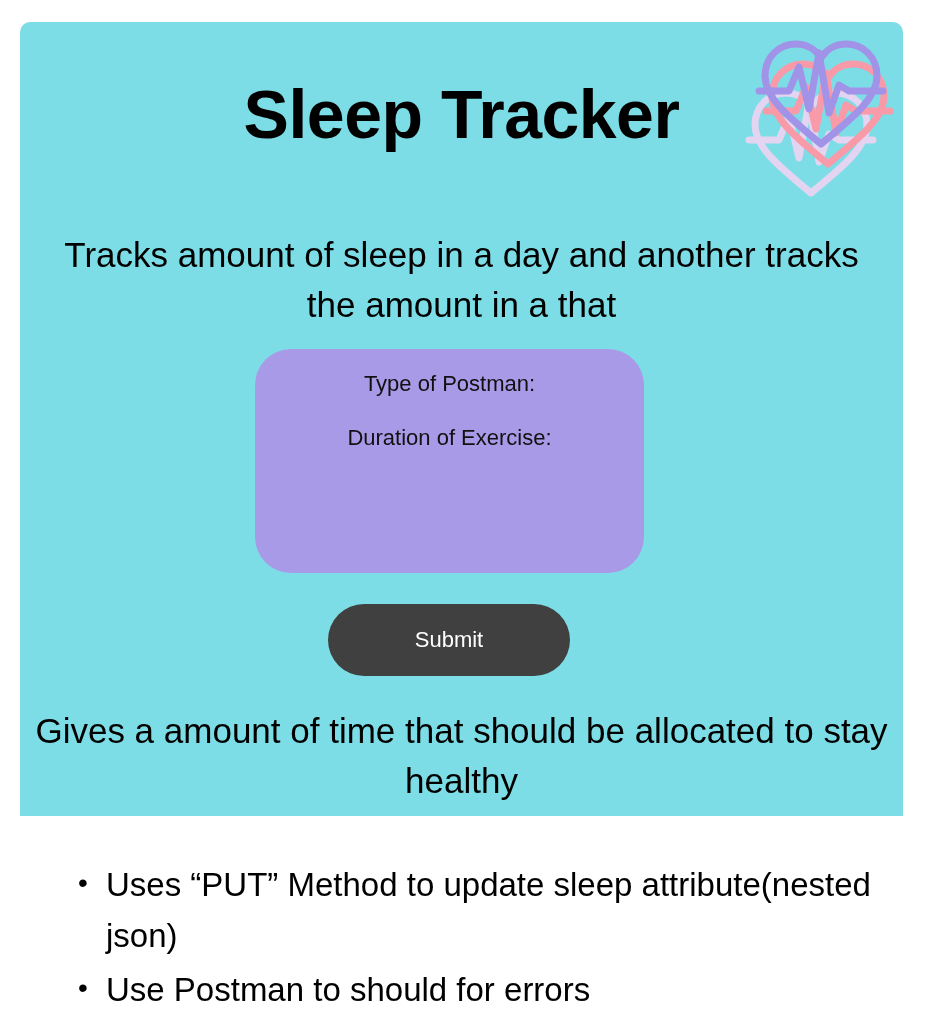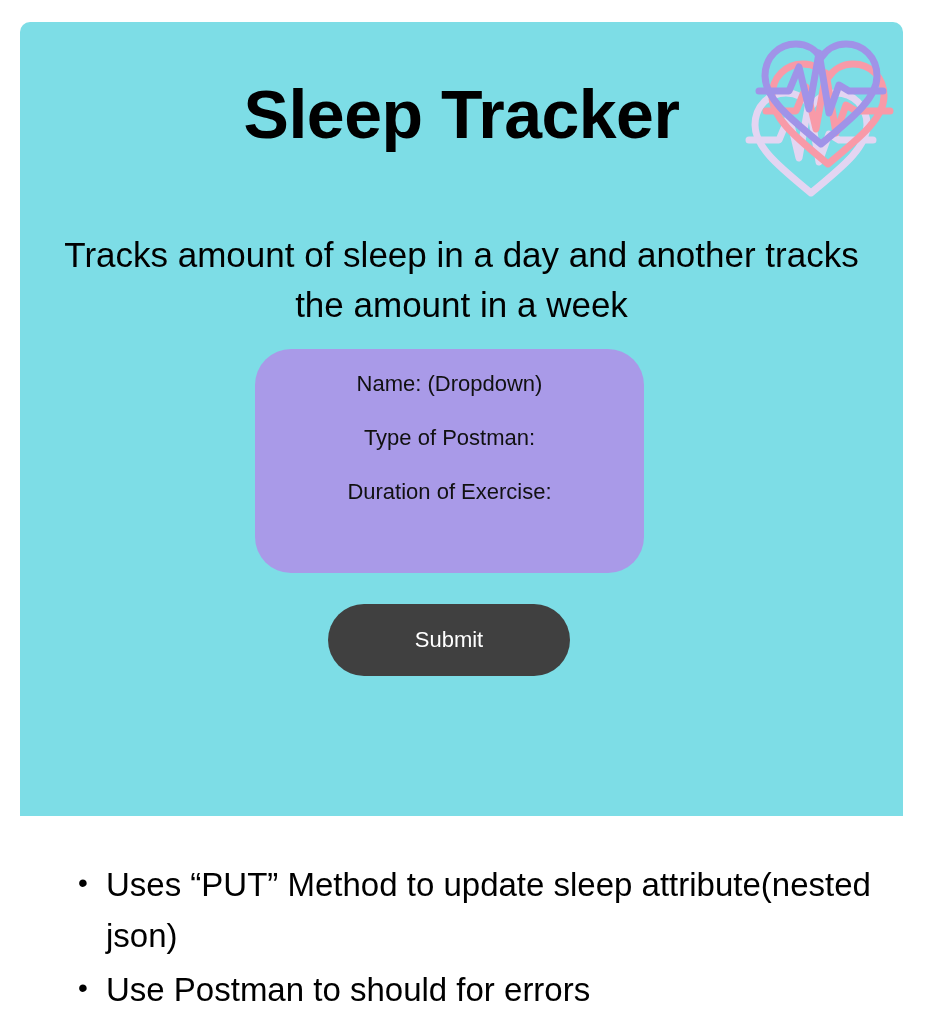--- a/index.html
+++ b/index.html
@@ -166,29 +166,29 @@
 
       <g stroke="#a093e8" stroke-width="7" stroke-linecap="round" stroke-linejoin="round">
         <path d="M30 46 C30 27 44 14 61 14 C72 14 81 20 86 28 C91 20 100 14 111 14 C128 14 142 27 142 46 C142 69 116 89 86 114 C56 89 30 69 30 46 Z"></path>
         <path d="M24 61 H54 L64 37 L74 79 L84 23 L94 83 L104 55 L114 61 H148"></path>
       </g>
     </svg>
   </div>
 
   <div class="hero-title">Sleep Tracker</div>
 
-  <div class="hero-subtitle">Tracks amount of sleep in a day and another tracks the amount in a week</div>
+  <div class="hero-subtitle">Tracks amount of sleep in a day and another tracks the amount in a that</div>
 
   <div class="form-panel">
-    <div class="form-field-label">Name: (Dropdown)</div>
     <div class="form-field-label">Type of Postman:</div>
     <div class="form-field-label">Duration of Exercise:</div>
   </div>
 
   <button class="submit-button">Submit</button>
 
+  <div class="hero-footer">Gives a amount of time that should be allocated to stay healthy</div>
 
 </div>
 
 <ul class="notes-list">
   <li>Uses “PUT” Method to update sleep attribute(nested json)</li>
   <li>Use Postman to should for errors</li>
 </ul>
 
 </body></html>

